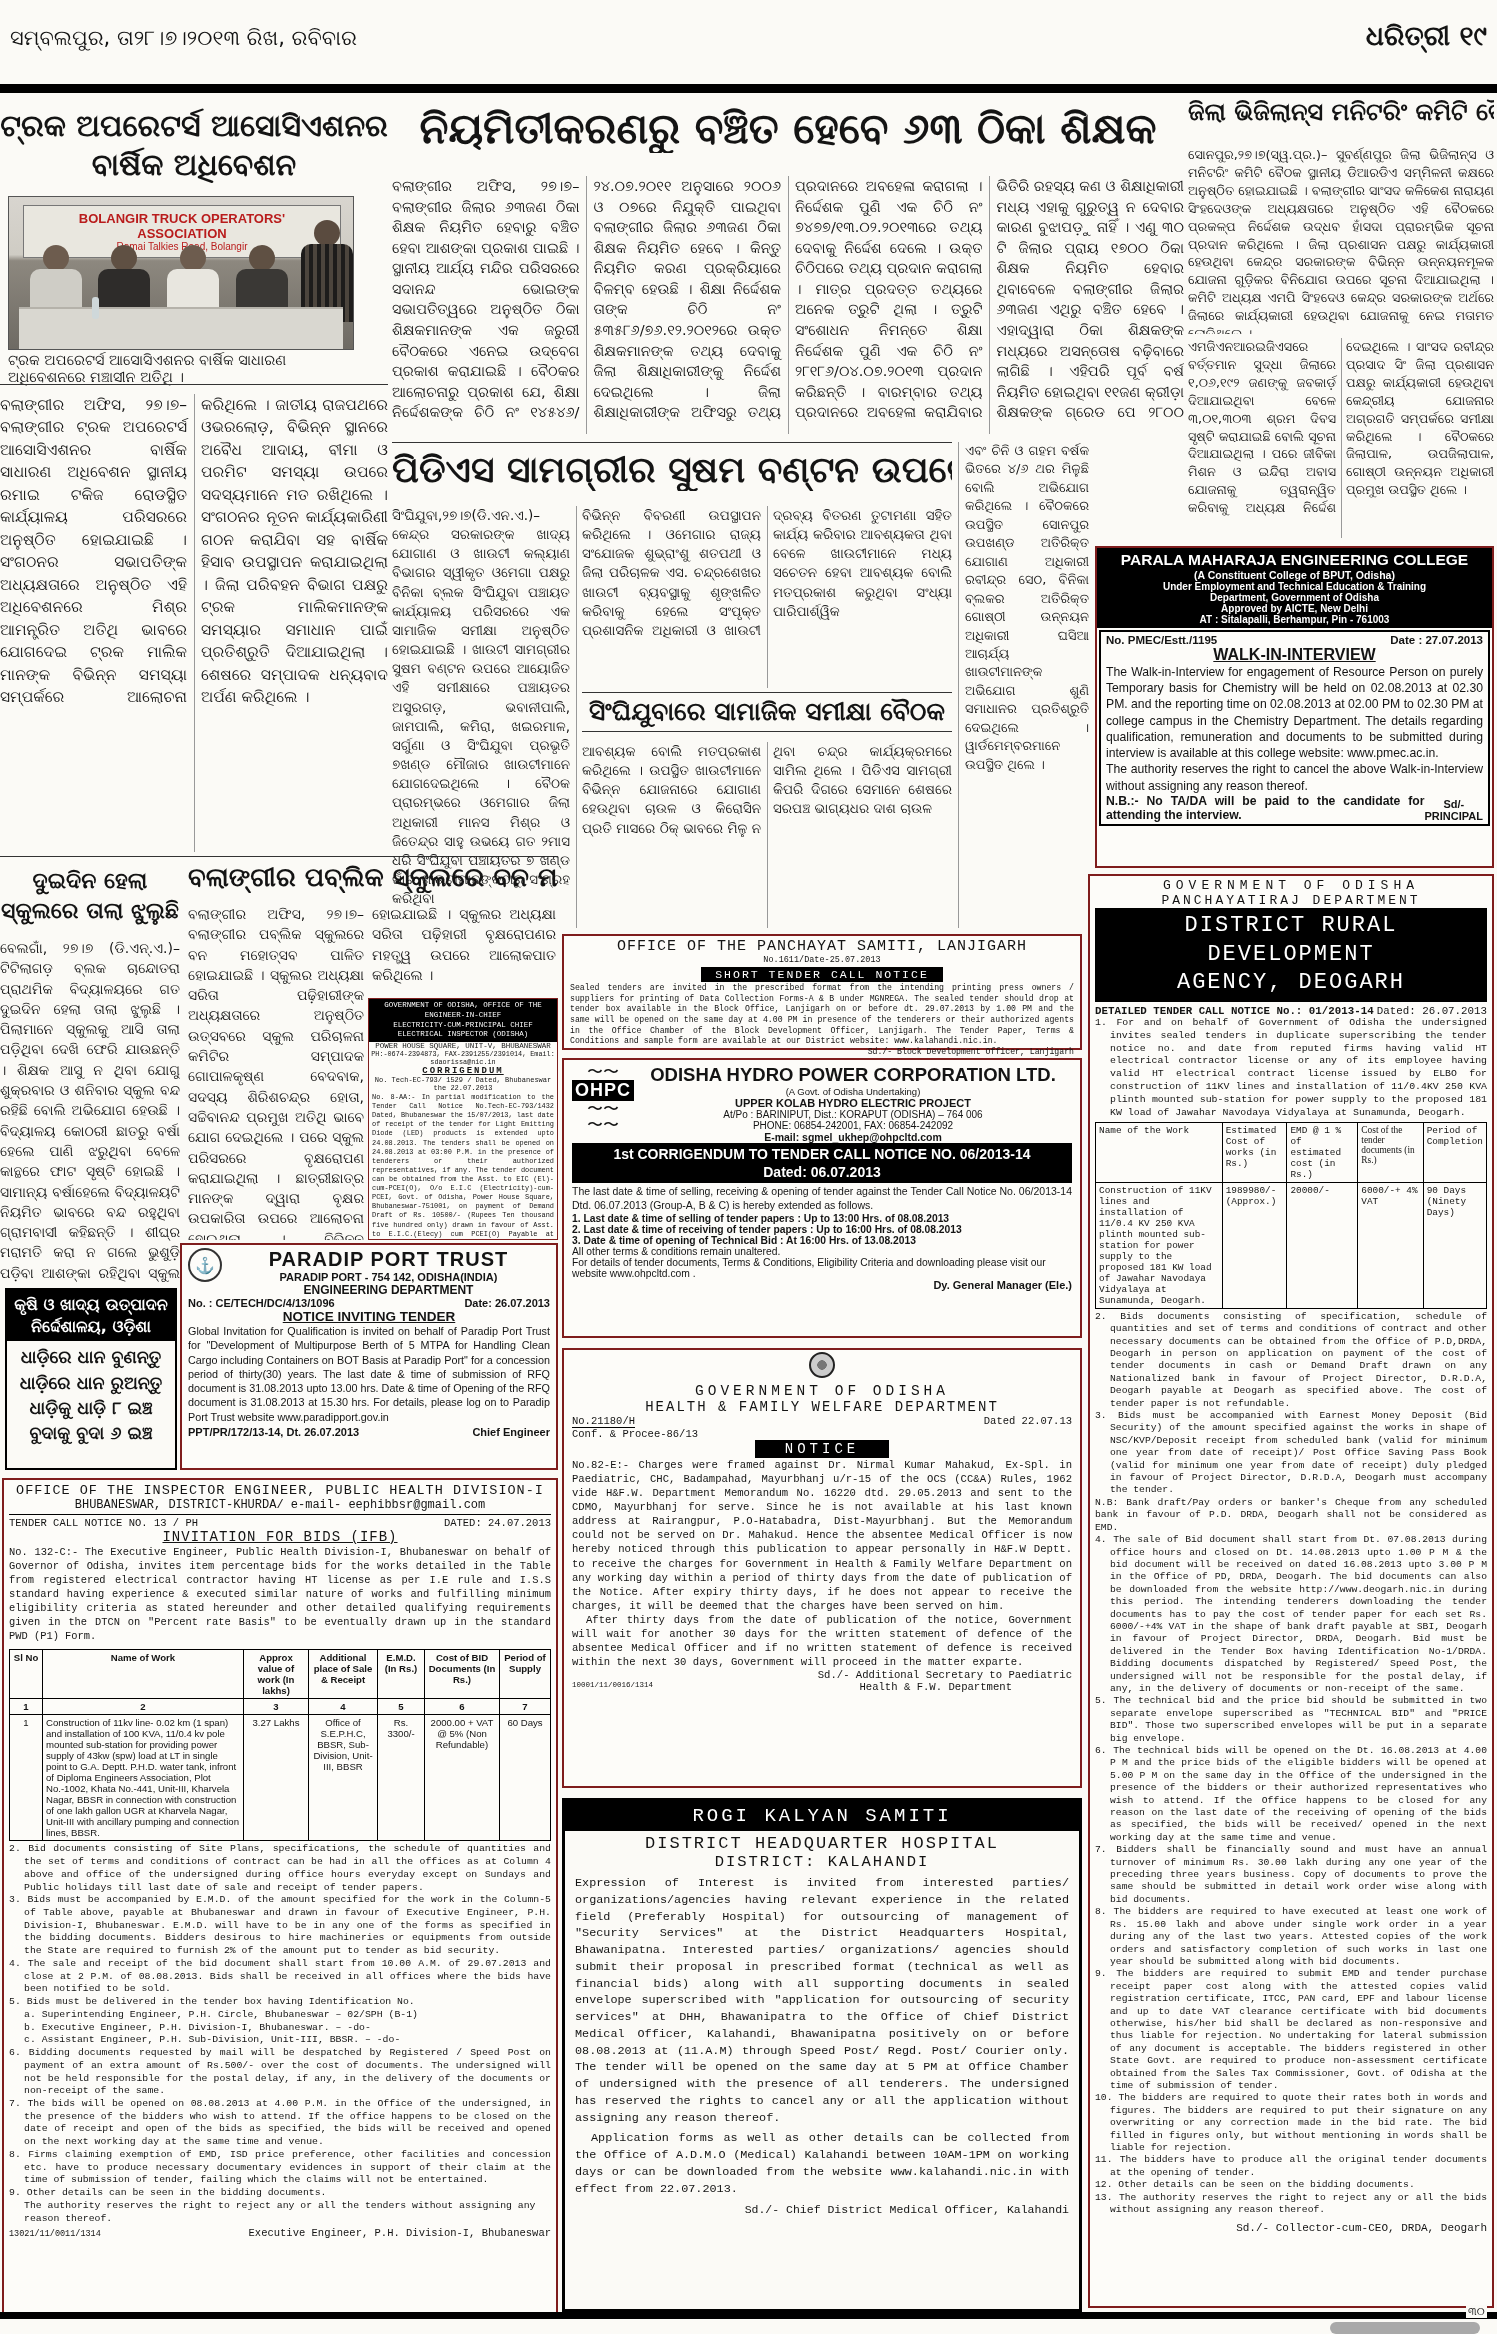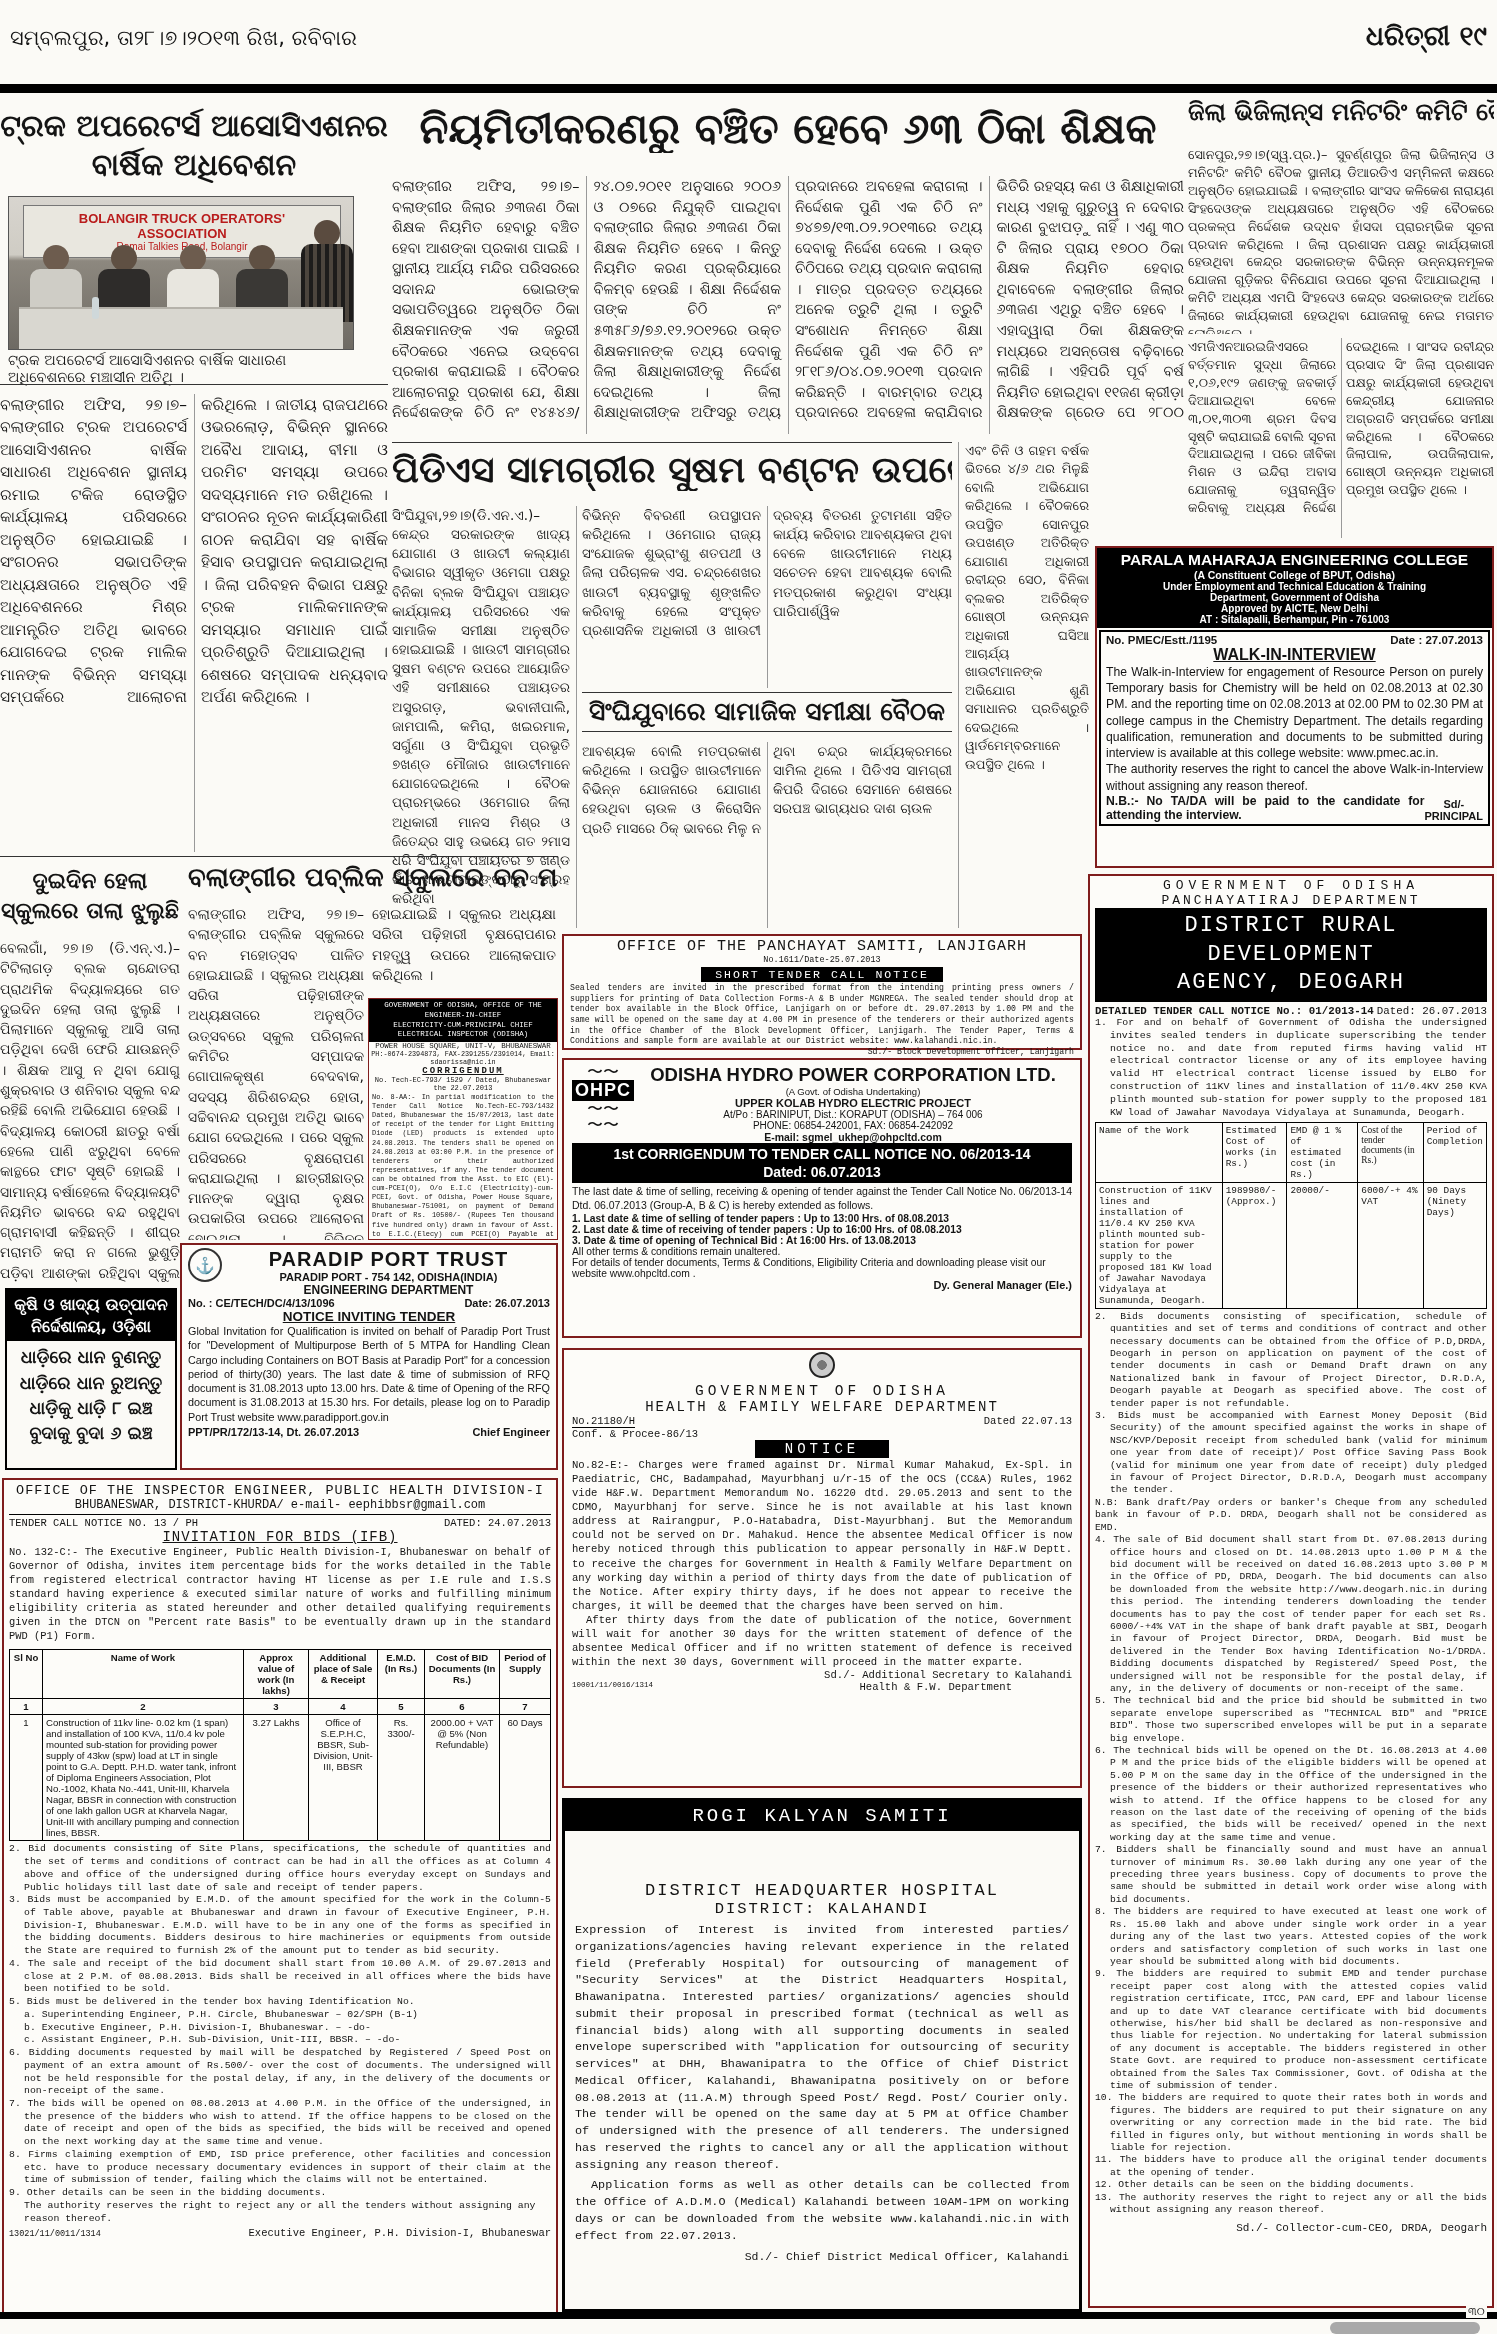--- a/index.html
+++ b/index.html
@@ -267,30 +267,30 @@
   <div class="ctr" style="font-size:14.5px;letter-spacing:4px;">GOVERNMENT OF ODISHA</div>
   <div class="ctr" style="font-size:14px;letter-spacing:2px;">HEALTH &amp; FAMILY WELFARE DEPARTMENT</div>
   <div style="display:flex;justify-content:space-between;font-size:10.5px;">
     <span style="border-bottom:1px solid #000;">No.21180/H</span>
     <span>Dated 22.07.13</span>
   </div>
   <div style="font-size:10.5px;">Conf. &amp; Procee-86/13</div>
   <div class="ctr"><span class="blackbar" style="font-size:14px;padding:1px 30px;letter-spacing:4px;display:inline-block;">NOTICE</span></div>
   <div class="just" style="font-size:10.6px;line-height:1.33;">No.82-E:- Charges were framed against Dr. Nirmal Kumar Mahakud, Ex-Spl. in Paediatric, CHC, Badampahad, Mayurbhanj u/r-15 of the OCS (CC&amp;A) Rules, 1962 vide H&amp;F.W. Department Memorandum No. 16220 dtd. 29.05.2013 and sent to the CDMO, Mayurbhanj for serve. Since he is not available at his last known address at Rairangpur, P.O-Hatabadra, Dist-Mayurbhanj. But the Memorandum could not be served on Dr. Mahakud. Hence the absentee Medical Officer is now hereby noticed through this publication to appear personally in H&amp;F.W Deptt. to receive the charges for Government in Health &amp; Family Welfare Department on any working day within a period of thirty days from the date of publication of the Notice. After expiry thirty days, if he does not appear to receive the charges, it will be deemed that the charges have been served on him.</div>
   <div class="just" style="font-size:10.6px;line-height:1.33;text-indent:14px;">After thirty days from the date of publication of the notice, Government will wait for another 30 days for the written statement of defence of the absentee Medical Officer and if no written statement of defence is received within the next 30 days, Government will proceed in the matter exparte.</div>
-  <div style="text-align:right;font-size:10.6px;">Sd./- Additional Secretary to Kalahandi</div>
+  <div style="text-align:right;font-size:10.6px;">Sd./- Additional Secretary to Paediatric</div>
   <div style="display:flex;justify-content:space-between;">
     <span style="font-size:7.5px;">10001/11/0016/1314</span>
     <span style="font-size:10.6px;margin-right:60px;">Health &amp; F.W. Department</span>
   </div>
 </div>
 
 <div class="abs mono" style="left:562px;top:1798px;width:520px;height:514px;border:3px solid #000;box-sizing:border-box;">
   <div class="blackbar ctr" style="font-size:19px;letter-spacing:3px;padding:4px;">ROGI KALYAN SAMITI</div>
-  <div style="padding:3px 10px;margin-top:47px;">
+  <div style="padding:3px 10px;">
     <div class="ctr" style="font-size:17px;letter-spacing:2px;">DISTRICT HEADQUARTER HOSPITAL</div>
     <div class="ctr" style="font-size:15.5px;letter-spacing:2px;">DISTRICT: KALAHANDI</div>
     <div class="just" style="font-size:11.8px;line-height:1.42;margin-top:4px;">Expression of Interest is invited from interested parties/ organizations/agencies having relevant experience in the related field (Preferably Hospital) for outsourcing of management of "Security Services" at the District Headquarters Hospital, Bhawanipatna. Interested parties/ organizations/ agencies should submit their proposal in prescribed format (technical as well as financial bids) along with all supporting documents in sealed envelope superscribed with "application for outsourcing of security services" at DHH, Bhawanipatra to the Office of Chief District Medical Officer, Kalahandi, Bhawanipatna positively on or before 08.08.2013 at (11.A.M) through Speed Post/ Regd. Post/ Courier only. The tender will be opened on the same day at 5 PM at Office Chamber of undersigned with the presence of all tenderers. The undersigned has reserved the rights to cancel any or all the application without assigning any reason thereof.</div>
     <div class="just" style="font-size:11.8px;line-height:1.42;text-indent:16px;margin-top:4px;">Application forms as well as other details can be collected from the Office of A.D.M.O (Medical) Kalahandi between 10AM-1PM on working days or can be downloaded from the website www.kalahandi.nic.in with effect from 22.07.2013.</div>
     <div style="text-align:right;font-size:11.5px;margin-top:6px;">Sd./- Chief District Medical Officer, Kalahandi</div>
   </div>
 </div>
 
 <div class="abs box mono nb" style="left:1088px;top:874px;width:406px;height:1434px;padding:2px 5px;">
   <div class="ctr" style="font-size:13px;letter-spacing:5px;">GOVERNMENT OF ODISHA</div>

